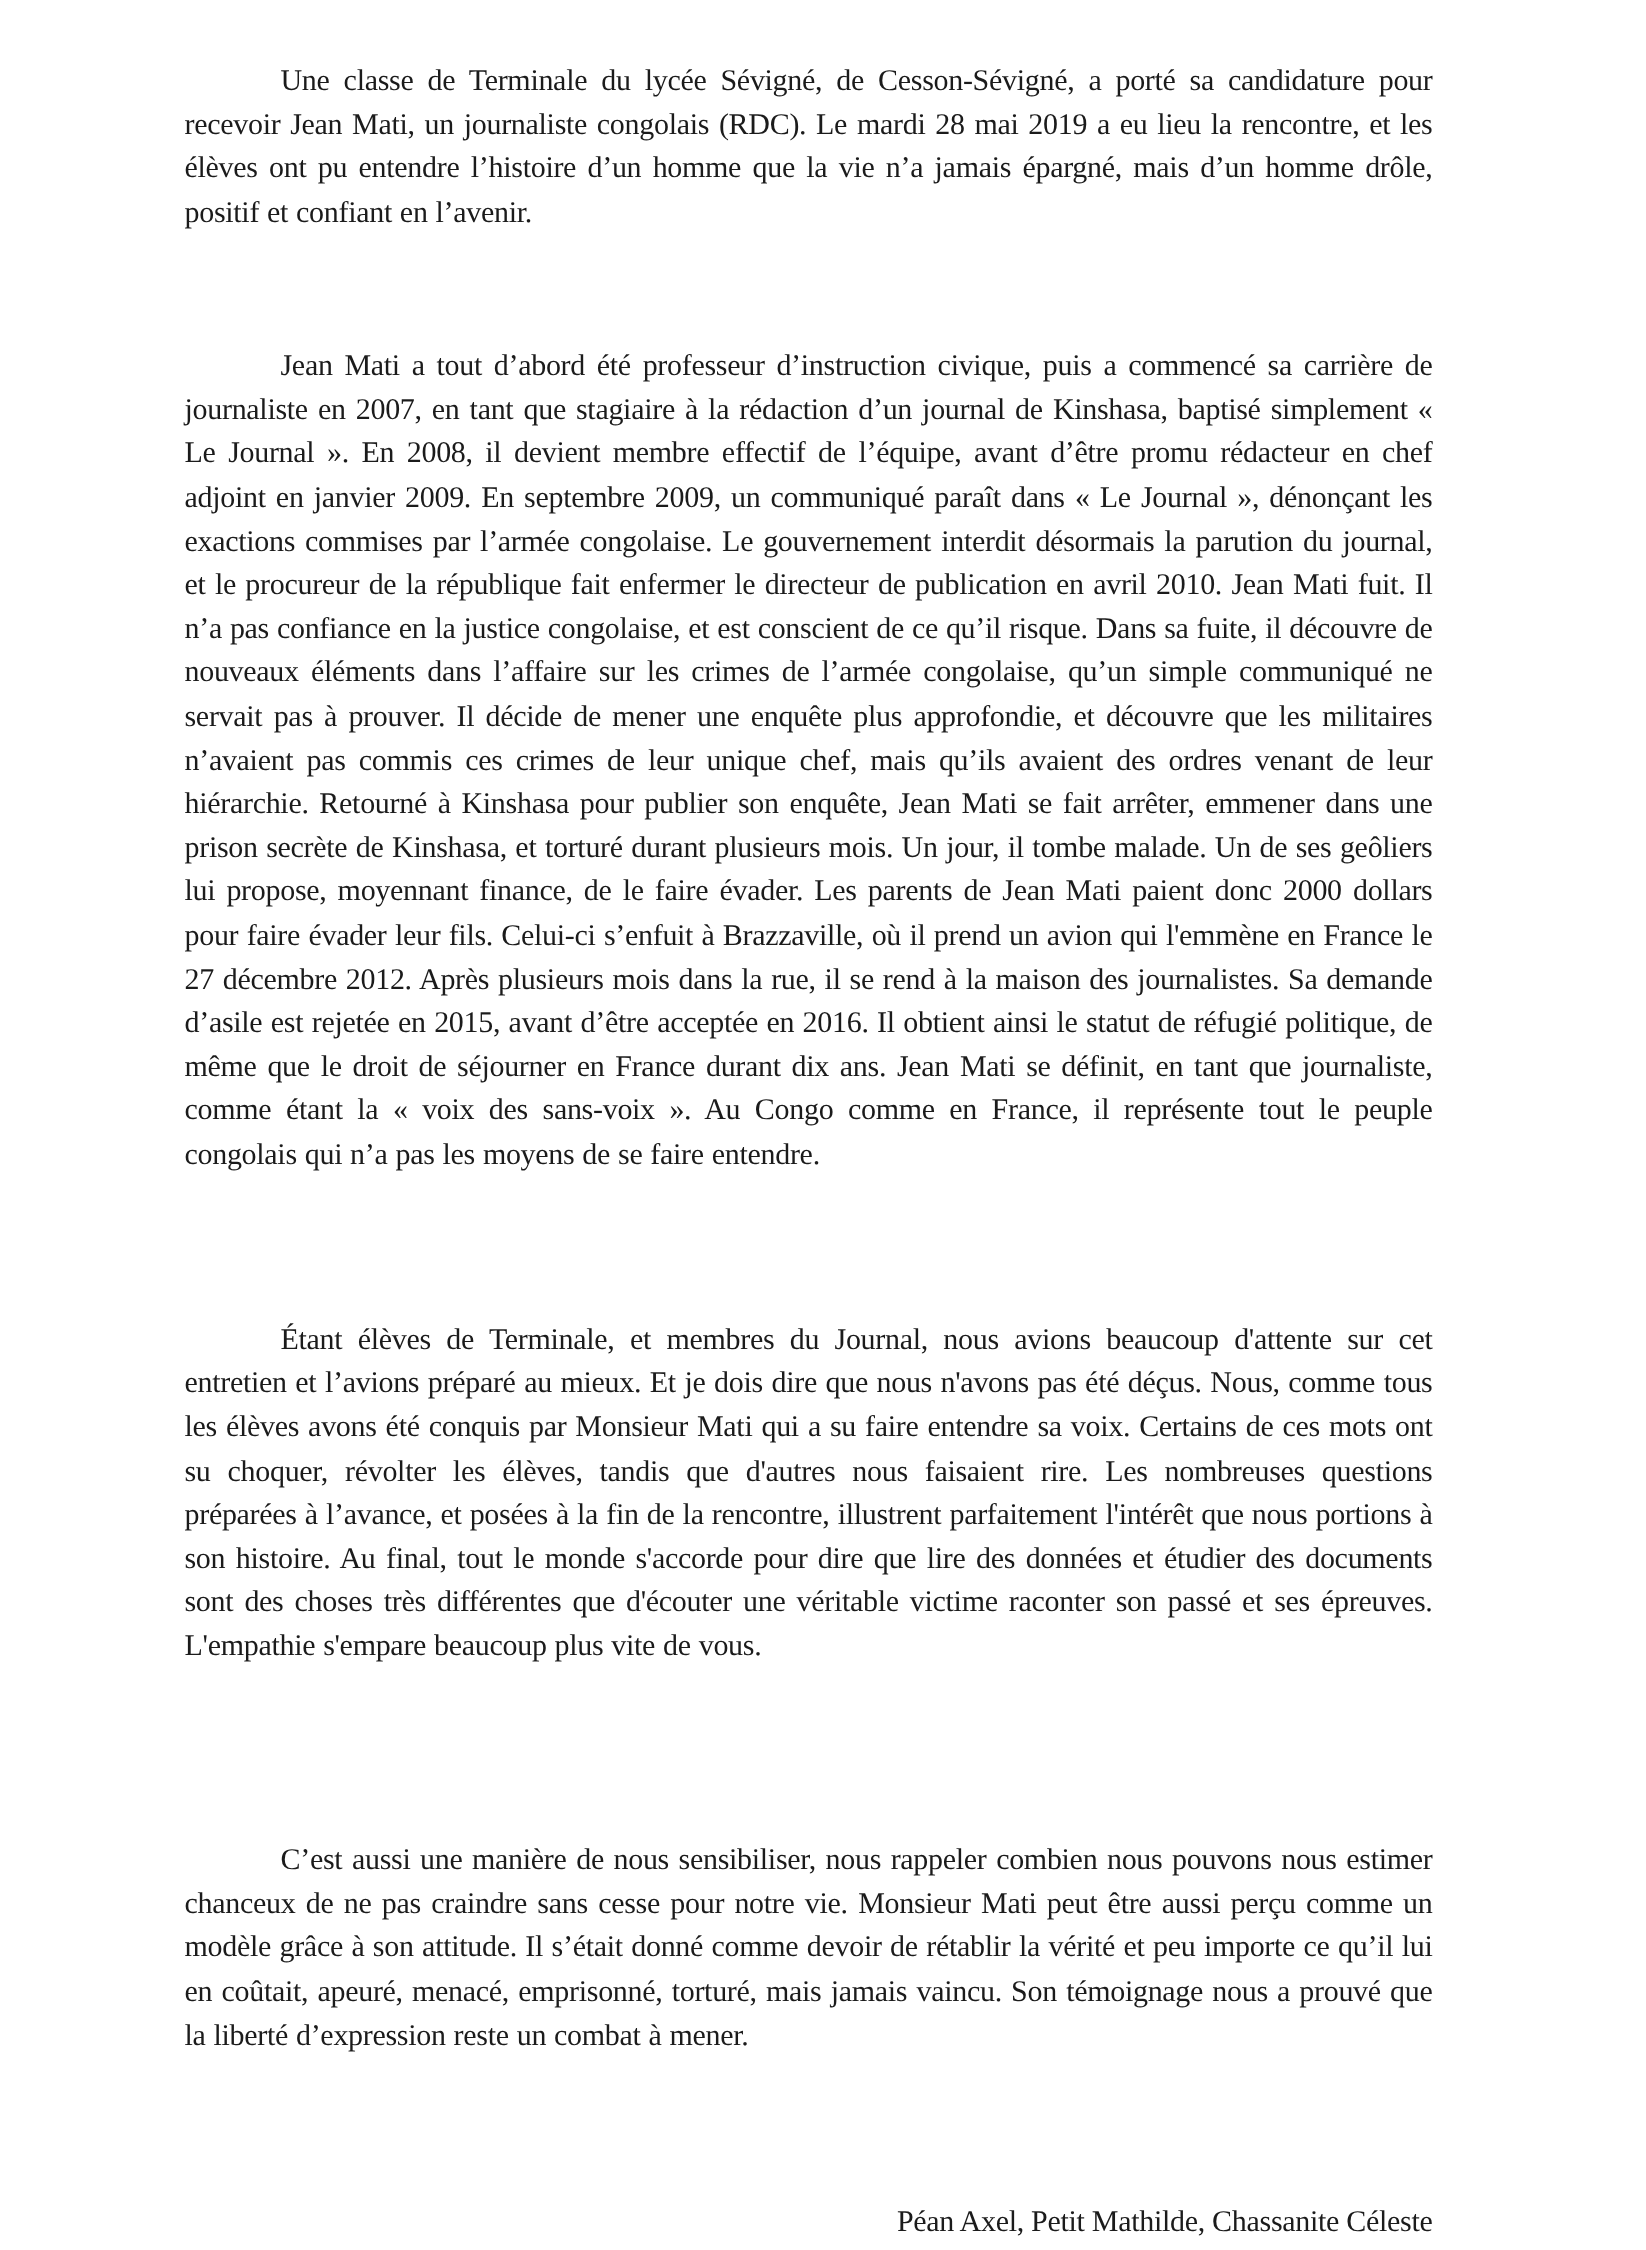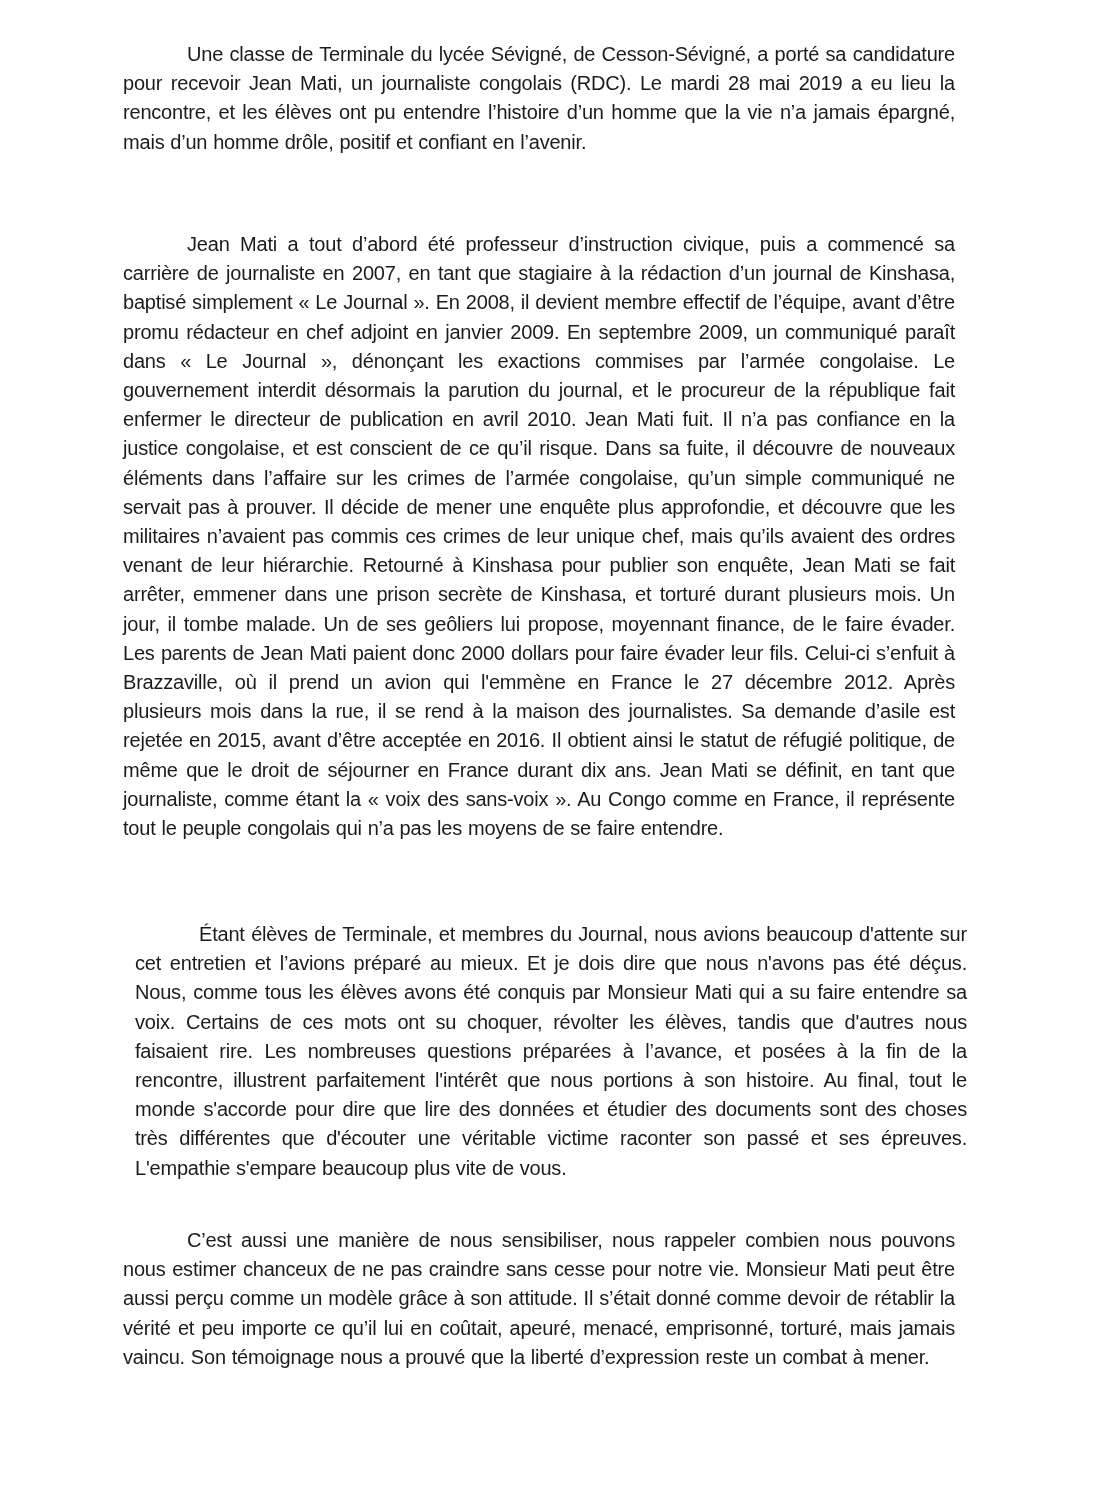--- a/index.html
+++ b/index.html
@@ -6,38 +6,38 @@
     margin: 0;
     padding: 0;
     background: #ffffff;
   }
   .page {
     position: relative;
     width: 1082px;
     height: 1500px;
     background: #ffffff;
     overflow: hidden;
-    font-family: Liberation Sans, sans-serif;
+    font-family: Liberation Serif, serif;
     color: #1b1b1b;
   }
   .para {
     position: absolute;
     left: 123px;
     width: 832px;
     font-size: 20px;
     letter-spacing: -0.2px;
     line-height: 29.2px;
     text-align: justify;
     text-indent: 64px;
     color: #1b1b1b;
     word-spacing: 0.5px;
   }
   .para-1 { top: 20px; }
   .para-2 { top: 210px; }
-  .para-3 { top: 900px; margin-left: 12px; }
+  .para-3 { top: 859px; }
   .para-4 { top: 1210px; margin-top: 16px; }
   .signature {
     position: absolute;
     left: 123px;
     width: 832px;
     top: 1447px;
     font-size: 20px;
     letter-spacing: -0.2px;
     line-height: 29.2px;
     text-align: right;
@@ -50,13 +50,14 @@
 
 <div class="page">
   <p class="para para-1">Une classe de Terminale du lycée Sévigné, de Cesson-Sévigné, a porté sa candidature pour recevoir Jean Mati, un journaliste congolais (RDC). Le mardi 28 mai 2019 a eu lieu la rencontre, et les élèves ont pu entendre l’histoire d’un homme que la vie n’a jamais épargné, mais d’un homme drôle, positif et confiant en l’avenir.</p>
 
   <p class="para para-2">Jean Mati a tout d’abord été professeur d’instruction civique, puis a commencé sa carrière de journaliste en 2007, en tant que stagiaire à la rédaction d’un journal de Kinshasa, baptisé simplement « Le Journal ». En 2008, il devient membre effectif de l’équipe, avant d’être promu rédacteur en chef adjoint en janvier 2009. En septembre 2009, un communiqué paraît dans « Le Journal », dénonçant les exactions commises par l’armée congolaise. Le gouvernement interdit désormais la parution du journal, et le procureur de la république fait enfermer le directeur de publication en avril 2010. Jean Mati fuit. Il n’a pas confiance en la justice congolaise, et est conscient de ce qu’il risque. Dans sa fuite, il découvre de nouveaux éléments dans l’affaire sur les crimes de l’armée congolaise, qu’un simple communiqué ne servait pas à prouver. Il décide de mener une enquête plus approfondie, et découvre que les militaires n’avaient pas commis ces crimes de leur unique chef, mais qu’ils avaient des ordres venant de leur hiérarchie. Retourné à Kinshasa pour publier son enquête, Jean Mati se fait arrêter, emmener dans une prison secrète de Kinshasa, et torturé durant plusieurs mois. Un jour, il tombe malade. Un de ses geôliers lui propose, moyennant finance, de le faire évader. Les parents de Jean Mati paient donc 2000 dollars pour faire évader leur fils. Celui-ci s’enfuit à Brazzaville, où il prend un avion qui l'emmène en France le 27 décembre 2012. Après plusieurs mois dans la rue, il se rend à la maison des journalistes. Sa demande d’asile est rejetée en 2015, avant d’être acceptée en 2016. Il obtient ainsi le statut de réfugié politique, de même que le droit de séjourner en France durant dix ans. Jean Mati se définit, en tant que journaliste, comme étant la « voix des sans-voix ». Au Congo comme en France, il représente tout le peuple congolais qui n’a pas les moyens de se faire entendre.</p>
 
   <p class="para para-3">Étant élèves de Terminale, et membres du Journal, nous avions beaucoup d'attente sur cet entretien et l’avions préparé au mieux. Et je dois dire que nous n'avons pas été déçus. Nous, comme tous les élèves avons été conquis par Monsieur Mati qui a su faire entendre sa voix. Certains de ces mots ont su choquer, révolter les élèves, tandis que d'autres nous faisaient rire. Les nombreuses questions préparées à l’avance, et posées à la fin de la rencontre, illustrent parfaitement l'intérêt que nous portions à son histoire. Au final, tout le monde s'accorde pour dire que lire des données et étudier des documents sont des choses très différentes que d'écouter une véritable victime raconter son passé et ses épreuves. L'empathie s'empare beaucoup plus vite de vous.</p>
 
   <p class="para para-4">C’est aussi une manière de nous sensibiliser, nous rappeler combien nous pouvons nous estimer chanceux de ne pas craindre sans cesse pour notre vie. Monsieur Mati peut être aussi perçu comme un modèle grâce à son attitude. Il s’était donné comme devoir de rétablir la vérité et peu importe ce qu’il lui en coûtait, apeuré, menacé, emprisonné, torturé, mais jamais vaincu. Son témoignage nous a prouvé que la liberté d’expression reste un combat à mener.</p>
 
+  <p class="signature">Péan Axel, Petit Mathilde, Chassanite Céleste</p>
 </div>
 
 </body></html>

